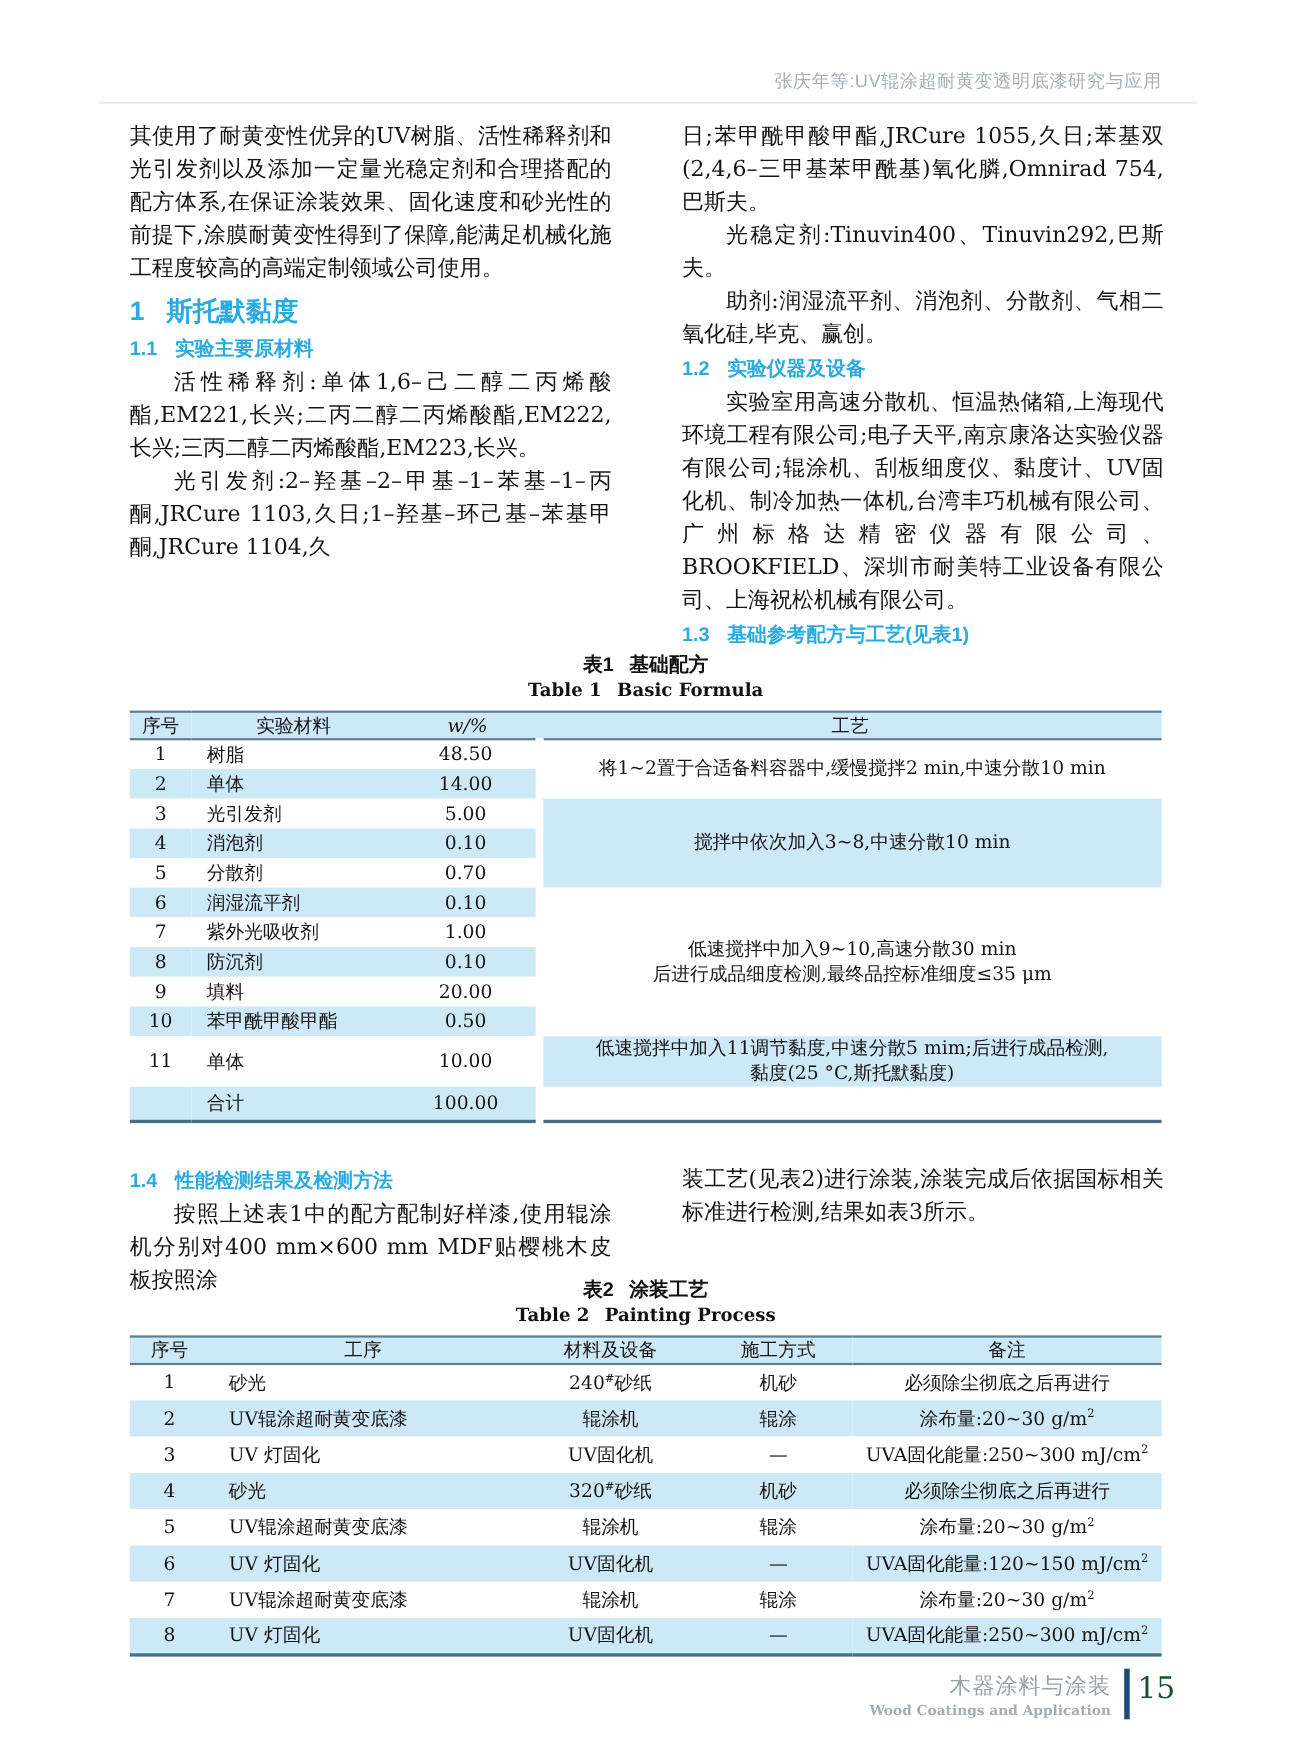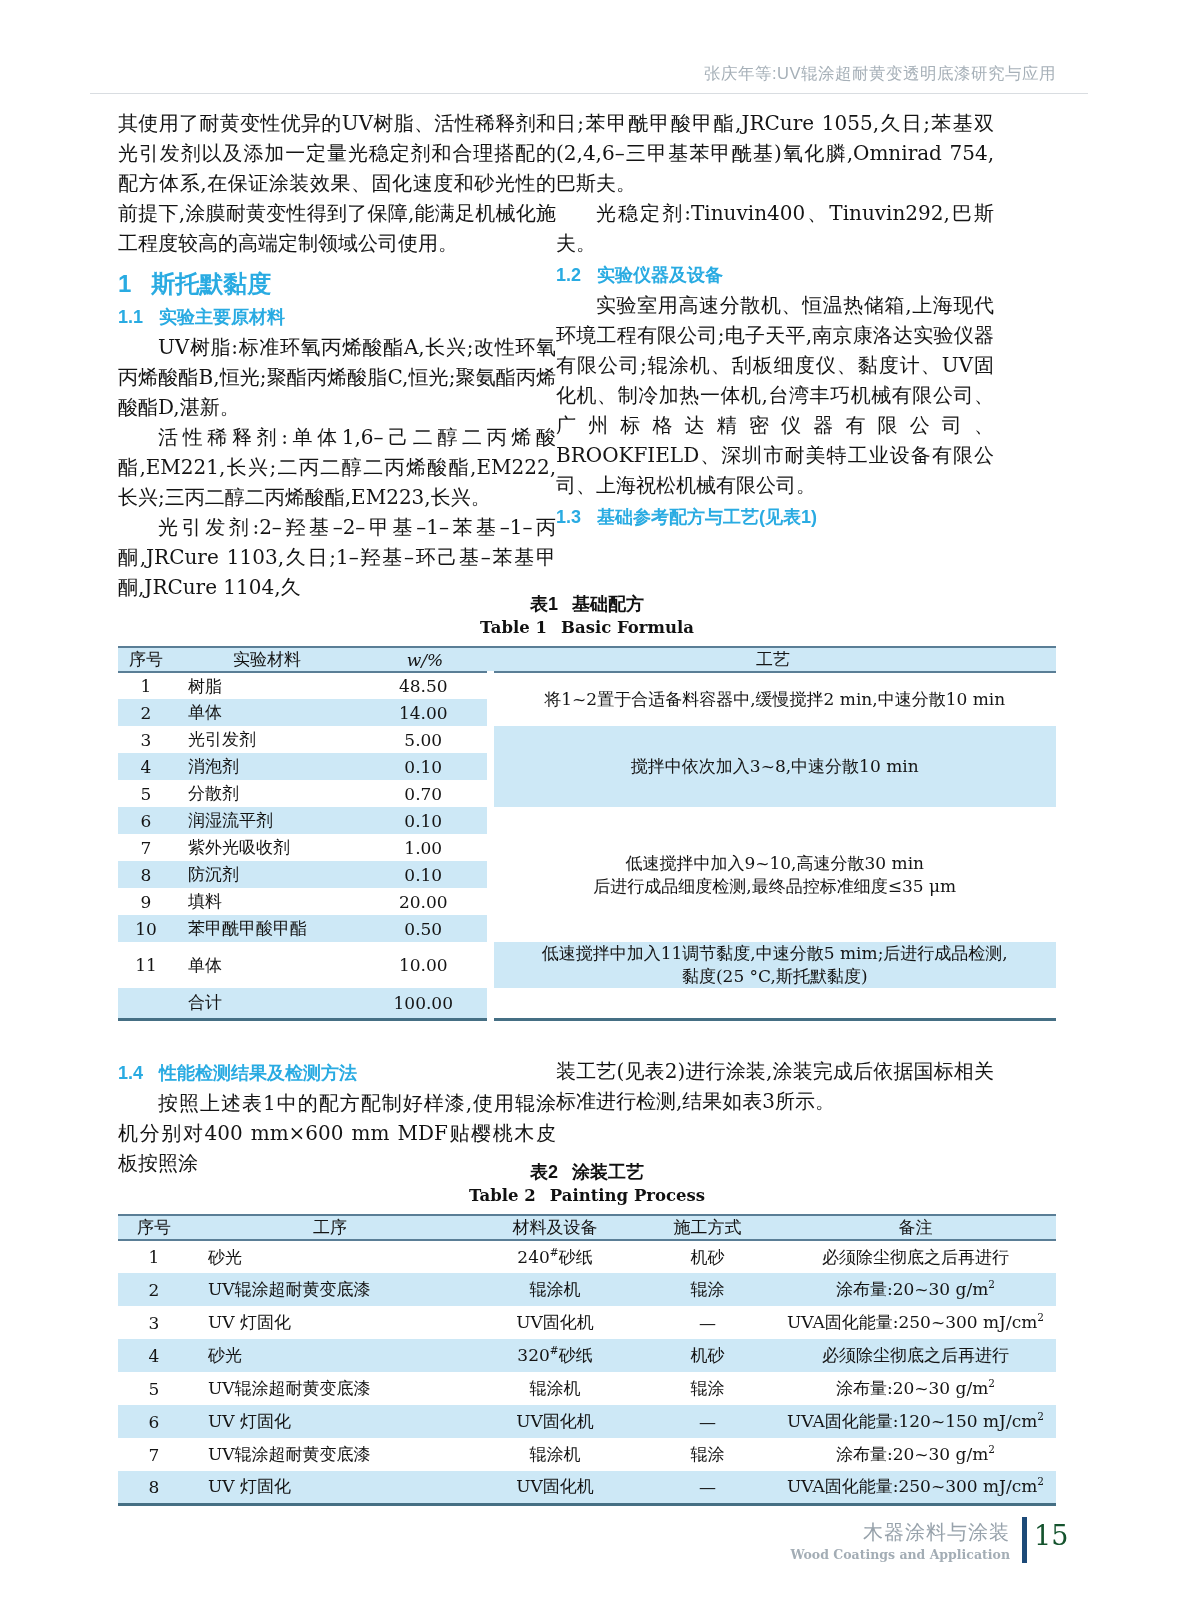--- a/index.html
+++ b/index.html
@@ -9,21 +9,21 @@
     overflow:hidden;
   }
   
   .runhead{
     position:absolute;top:63px;left:118px;width:938px;text-align:right;
     font-family:"Liberation Sans",sans-serif;font-size:16.5px;color:#a6b0b8;
     letter-spacing:0.5px;
   }
   .runrule{position:absolute;top:93px;left:90px;width:998px;height:1px;background:#d9dde1;}
   
-  .cols{position:absolute;left:118px;width:940px;display:flex;}
+  .cols{position:absolute;left:118px;width:940px;display:flex;gap:64px;}
   .cols-a{top:108px;}
   .cols-b{top:1056px;}
   .col{width:438px;}
   .para{font-size:20px;line-height:30px;text-align:justify;margin:0;}
   .para.indent{text-indent:2em;}
   .h-big{
     font-family:"Liberation Sans",sans-serif;color:var(--accent);
     font-size:24px;font-weight:bold;margin:12px 0 8px;line-height:28px;
   }
   .h-big .num{margin-right:20px;}
@@ -83,27 +83,27 @@
 <body>
 
 <div class="runhead">张庆年等:UV辊涂超耐黄变透明底漆研究与应用</div>
 <div class="runrule"></div>
 
 <div class="cols cols-a">
   <div class="col">
       <p class="para">其使用了耐黄变性优异的UV树脂、活性稀释剂和光引发剂以及添加一定量光稳定剂和合理搭配的配方体系,在保证涂装效果、固化速度和砂光性的前提下,涂膜耐黄变性得到了保障,能满足机械化施工程度较高的高端定制领域公司使用。</p>
       <div class="h-big"><span class="num">1</span><span class="txt">斯托默黏度</span></div>
       <div class="h-sub"><span class="num">1.1</span><span class="txt">实验主要原材料</span></div>
-      <p class="para indent">UV树脂:标准环氧丙烯酸酯A,长兴;改性环氧丙烯酸酯B,恒光;聚酯丙烯酸脂C,恒光;聚氨酯丙烯酸酯D,湛新。</p>
       <p class="para indent">活性稀释剂:单体1,6–己二醇二丙烯酸酯,EM221,长兴;二丙二醇二丙烯酸酯,EM222,长兴;三丙二醇二丙烯酸酯,EM223,长兴。</p>
       <p class="para indent">光引发剂:2–羟基–2–甲基–1–苯基–1–丙酮,JRCure 1103,久日;1–羟基–环己基–苯基甲酮,JRCure 1104,久</p>
     </div>
   <div class="col">
       <p class="para">日;苯甲酰甲酸甲酯,JRCure 1055,久日;苯基双(2,4,6–三甲基苯甲酰基)氧化膦,Omnirad 754,巴斯夫。</p>
       <p class="para indent">光稳定剂:Tinuvin400、Tinuvin292,巴斯夫。</p>
+      <p class="para indent">助剂:润湿流平剂、消泡剂、分散剂、气相二氧化硅,毕克、赢创。</p>
       <div class="h-sub"><span class="num">1.2</span><span class="txt">实验仪器及设备</span></div>
       <p class="para indent">实验室用高速分散机、恒温热储箱,上海现代环境工程有限公司;电子天平,南京康洛达实验仪器有限公司;辊涂机、刮板细度仪、黏度计、UV固化机、制冷加热一体机,台湾丰巧机械有限公司、广州标格达精密仪器有限公司、BROOKFIELD、深圳市耐美特工业设备有限公司、上海祝松机械有限公司。</p>
       <div class="h-sub"><span class="num">1.3</span><span class="txt">基础参考配方与工艺(见表1)</span></div>
     </div>
 </div>
 
 <div class="cap cap-zh cap-t1-zh"><span>表1</span><span class="sp"></span><span>基础配方</span></div>
 <div class="cap cap-en cap-t1-en"><span>Table 1</span><span class="sp"></span><span>Basic Formula</span></div>
 
 <table class="tbl t1">

